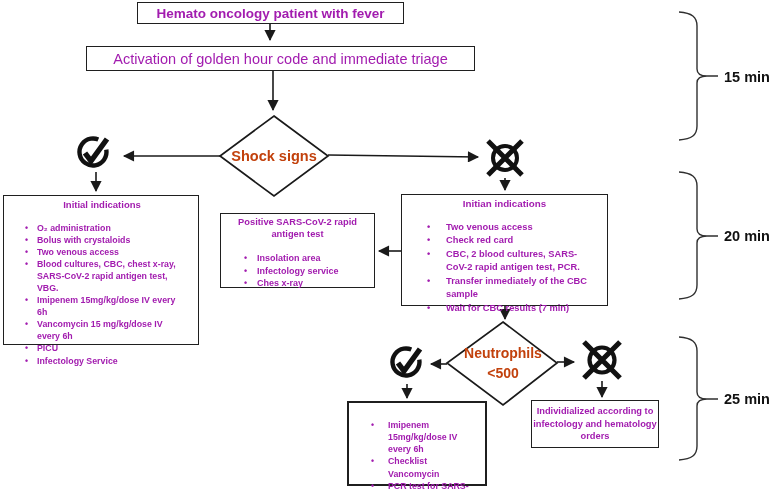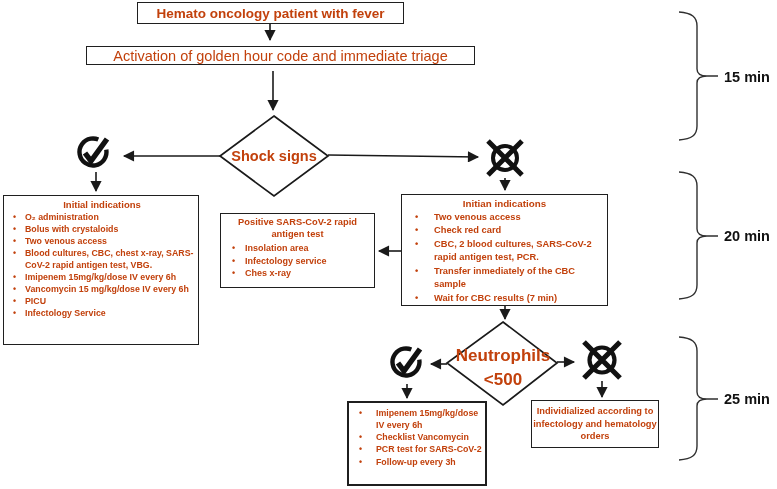--- a/index.html
+++ b/index.html
@@ -4,32 +4,32 @@
 <style>
   html,body { margin:0; padding:0; background:#ffffff; }
   #stage {
     position:relative; width:777px; height:489px; background:#ffffff;
     font-family:"Liberation Sans","DejaVu Sans",sans-serif; color:#111;
     overflow:hidden;
   }
   #wires { position:absolute; left:0; top:0; width:777px; height:489px; }
   .box {
     position:absolute; box-sizing:border-box; background:#fff;
-    border:1.5px solid #1f1f1f; color:#c2410c;
+    border:1.5px solid #1f1f1f; color:#a21caf;
   }
   .centered { display:flex; align-items:center; justify-content:center; text-align:center; }
   .box-title { font-weight:bold; text-align:center; }
-  .box ul { margin:0; padding:0; list-style:none; }
+  .box ul { margin:12px; padding:0; list-style:none; }
   .box li { position:relative; padding-left:15px; }
   .box li::before { content:"\2022"; position:absolute; left:3px; }
   .dlabel { position:absolute; text-align:center; font-weight:bold; color:#c2410c; }
   .tlabel { position:absolute; font-weight:bold; font-size:14.5px; color:#111; width:56px; }
 
   #box-start { left:137px; top:2px; width:267px; height:22px; font-weight:bold; font-size:13.5px; }
-  #box-activation { left:86px; top:46px; width:389px; height:19px; font-size:14.5px; }
+  #box-activation { left:86px; top:46px; width:389px; height:25px; font-size:14.5px; }
 
   #box-initial { left:3px; top:195px; width:196px; height:150px; padding:2px 4px 10px 6px; }
   #box-initial .box-title { font-size:9.5px; margin:1px 0 1px 0; }
   #box-initial ul { font-size:8.8px; font-weight:600; line-height:1.37; }
 
   #box-positive { left:220px; top:213px; width:155px; height:75px; padding:3px 4px; }
   #box-positive .box-title { font-size:9.3px; line-height:1.25; margin-bottom:2px; }
   #box-positive ul { font-size:9px; font-weight:600; line-height:1.4; }
   #box-positive li { padding-left:20px; }
   #box-positive li::before { left:7px; }
@@ -41,21 +41,21 @@
   #box-initian li::before { left:7px; }
 
   #box-treatment { left:347px; top:401px; width:140px; height:85px; border-width:2px; padding:4px 3px; }
   #box-treatment ul { font-size:8.8px; font-weight:600; line-height:1.38; }
   #box-treatment li { padding-left:24px; }
   #box-treatment li::before { left:7px; }
 
   #box-individualized { left:531px; top:400px; width:128px; height:48px; font-weight:bold; font-size:9.3px; line-height:1.35; padding:0; }
 
   #shock-label { left:214px; top:148px; width:120px; font-size:14.5px; }
-  #neutro-label { left:443px; top:344px; width:120px; font-size:17px; line-height:1.4; }
+  #neutro-label { left:443px; top:344px; width:120px; font-size:14px; line-height:1.4; }
 
   #t15 { left:724px; top:69px; }
   #t20 { left:724px; top:228px; }
   #t25 { left:724px; top:391px; }
 </style>
 </head>
 <body>
 
 <div id="stage">
 

